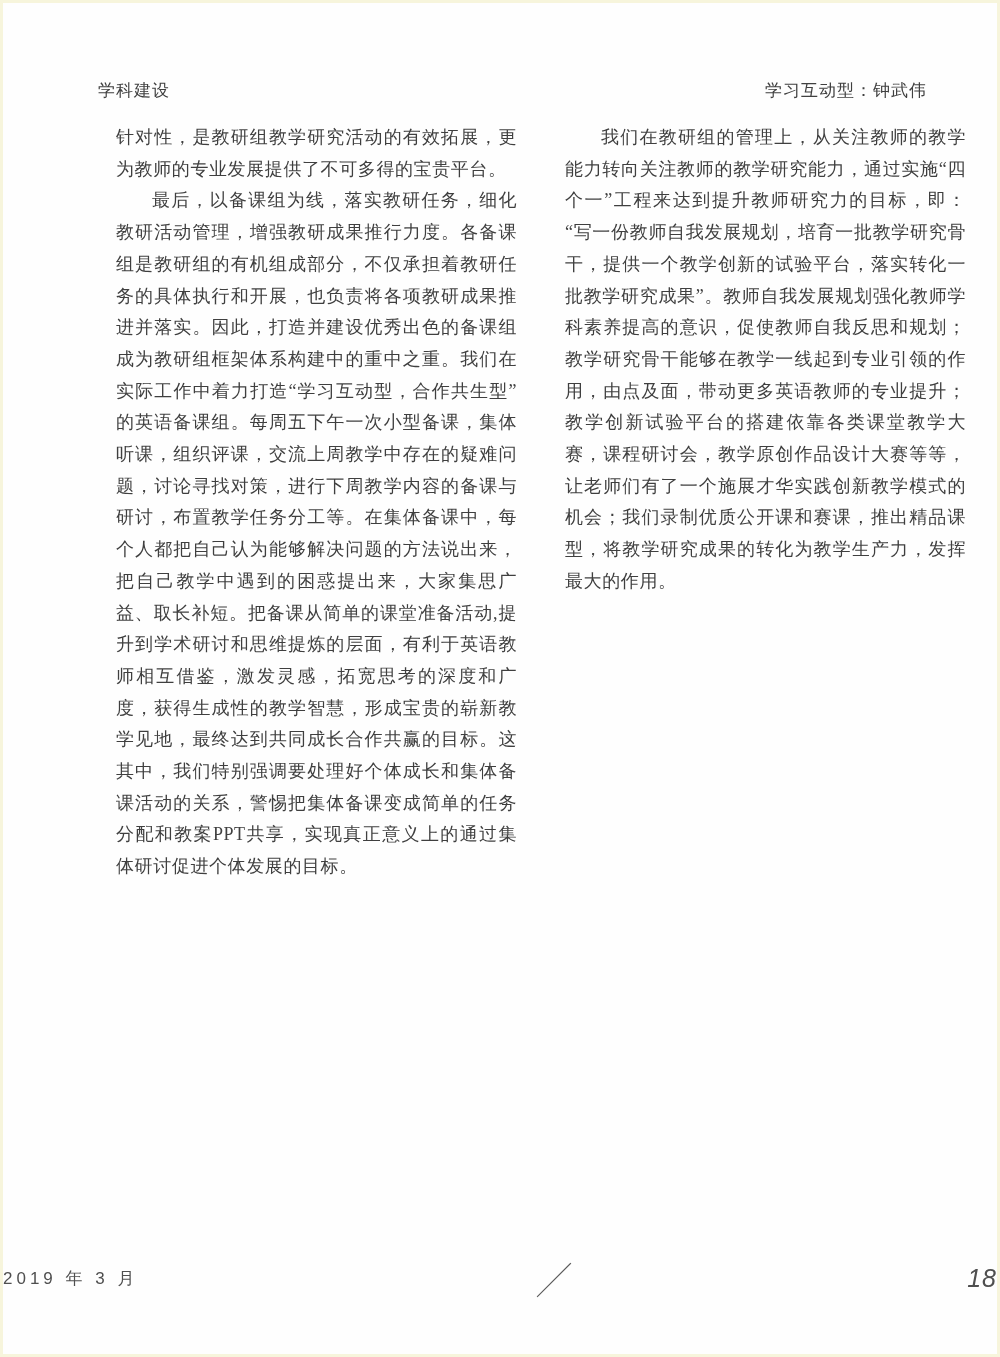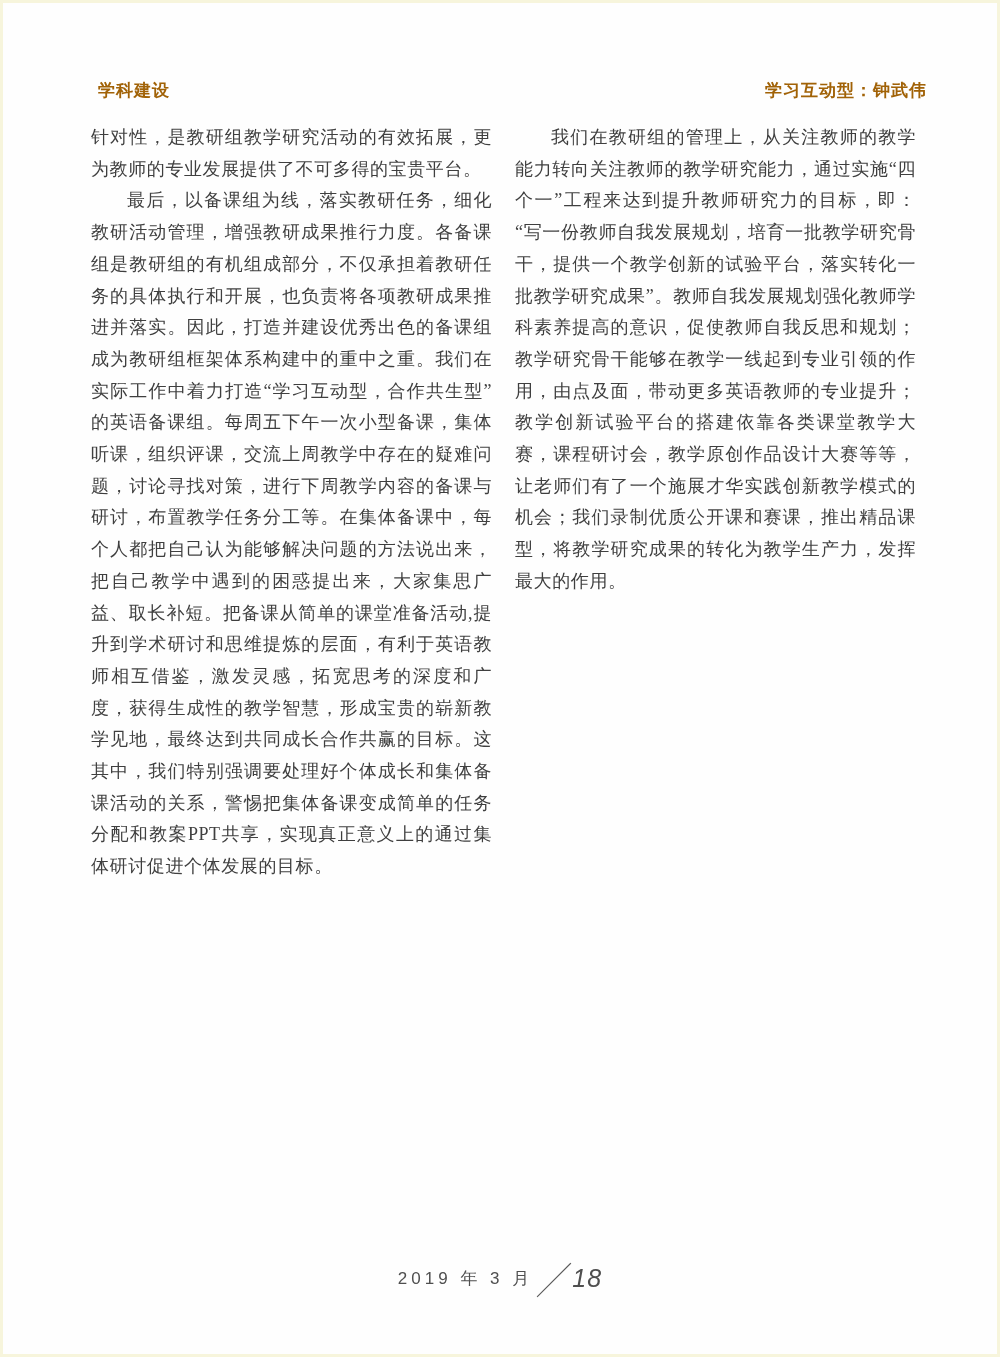--- a/index.html
+++ b/index.html
@@ -17,53 +17,54 @@
   .header {
     position: absolute;
     top: 76px;
     left: 95px;
     right: 70px;
     display: flex;
     justify-content: space-between;
     align-items: center;
     font-family: "Liberation Sans", "DejaVu Sans", sans-serif;
     font-size: 17px;
-    font-weight: 700;
-    color: #a16207;
+    font-weight: 400;
+    color: #404040;
     letter-spacing: 1px;
   }
   .body-cols {
     position: absolute;
     top: 119px;
     left: 88px;
     width: 826px;
     display: flex;
     gap: 23px;
   }
   .col {
     width: 401px;
     flex: 0 0 401px;
+    margin-left: 25px;
   }
   .para {
     margin: 0;
     font-size: 18px;
     line-height: 31.7px;
     letter-spacing: 0.6px;
     text-align: justify;
     text-justify: inter-character;
     color: #3f3f3f;
   }
   .para.indent { text-indent: 2em; }
   .footer {
     position: absolute;
     top: 1258px;
     left: 0;
     width: 100%;
     display: flex;
-    justify-content: center;
+    justify-content: space-between;
     align-items: center;
     font-family: "Liberation Sans", "DejaVu Sans", sans-serif;
     color: #4f4f4f;
   }
   .footer .f-date {
     font-size: 17px;
     letter-spacing: 4px;
     font-weight: 400;
   }
   .footer .f-slash {

